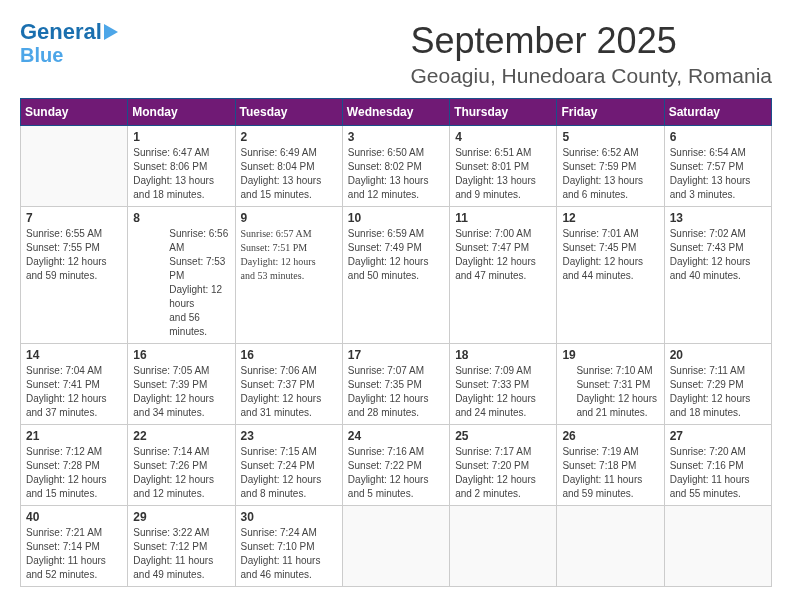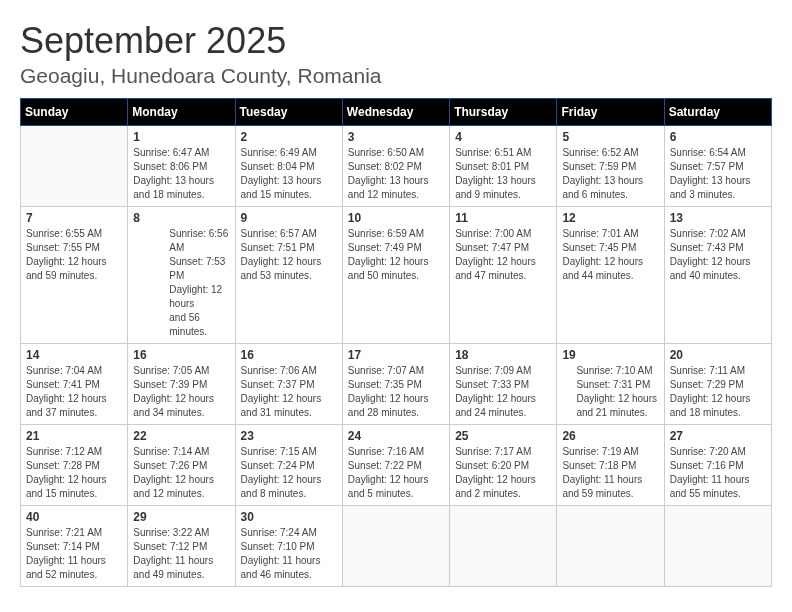--- a/index.html
+++ b/index.html
@@ -47,21 +47,21 @@
       font-size: 21px;
       color: #555;
       margin-top: 2px;
     }
     table {
       width: 100%;
       border-collapse: collapse;
       font-size: 11px;
     }
     thead tr th {
-      background-color: #000000;
+      background-color: #701a75;
       color: #fff;
       padding: 6px 4px;
       text-align: left;
       font-size: 12px;
       border: 1px solid #1a4f8a;
     }
     tbody tr td {
       border: 1px solid #ccc;
       padding: 4px 5px;
       vertical-align: top;
@@ -81,20 +81,27 @@
     .day-info {
       font-size: 10px;
       color: #444;
       line-height: 1.4;
     }
   </style>
 </head>
 <body>
 
 <div class="header-area">
+  <div class="logo">
+    <div style="display:flex;align-items:center;">
+      <span class="logo-text"><span class="blue">General</span></span>
+      <span class="logo-arrow"></span>
+    </div>
+    <span class="logo-text" style="color:#4da6e8;font-size:20px;">Blue</span>
+  </div>
   <div class="title-area">
     <div class="month-title">September 2025</div>
     <div class="subtitle">Geoagiu, Hunedoara County, Romania</div>
   </div>
 </div>
 
 <table>
   <thead>
     <tr id="header-row">
         <th>Sunday</th>
@@ -162,21 +169,21 @@
         </td>
         <td>
           <span class="day-number">8</span>
           <div class="day-info" style="white-space: pre-line; margin-left: 36px;">Sunrise: 6:56 AM
 Sunset: 7:53 PM
 Daylight: 12 hours
 and 56 minutes.</div>
         </td>
         <td>
           <span class="day-number">9</span>
-          <div class="day-info" style="white-space: pre-line;">Sunrise: 6:57 AM
+          <div class="day-info" style="white-space: pre-line; font-family: Liberation Serif, serif;">Sunrise: 6:57 AM
 Sunset: 7:51 PM
 Daylight: 12 hours
 and 53 minutes.</div>
         </td>
         <td>
           <span class="day-number">10</span>
           <div class="day-info" style="white-space: pre-line;">Sunrise: 6:59 AM
 Sunset: 7:49 PM
 Daylight: 12 hours
 and 50 minutes.</div>
@@ -279,21 +286,21 @@
         <td>
           <span class="day-number">24</span>
           <div class="day-info" style="white-space: pre-line;">Sunrise: 7:16 AM
 Sunset: 7:22 PM
 Daylight: 12 hours
 and 5 minutes.</div>
         </td>
         <td>
           <span class="day-number">25</span>
           <div class="day-info" style="white-space: pre-line;">Sunrise: 7:17 AM
-Sunset: 6:20 PM
+Sunset: 7:20 PM
 Daylight: 12 hours
 and 2 minutes.</div>
         </td>
         <td>
           <span class="day-number">26</span>
           <div class="day-info" style="white-space: pre-line;">Sunrise: 7:19 AM
 Sunset: 7:18 PM
 Daylight: 11 hours
 and 59 minutes.</div>
         </td>

